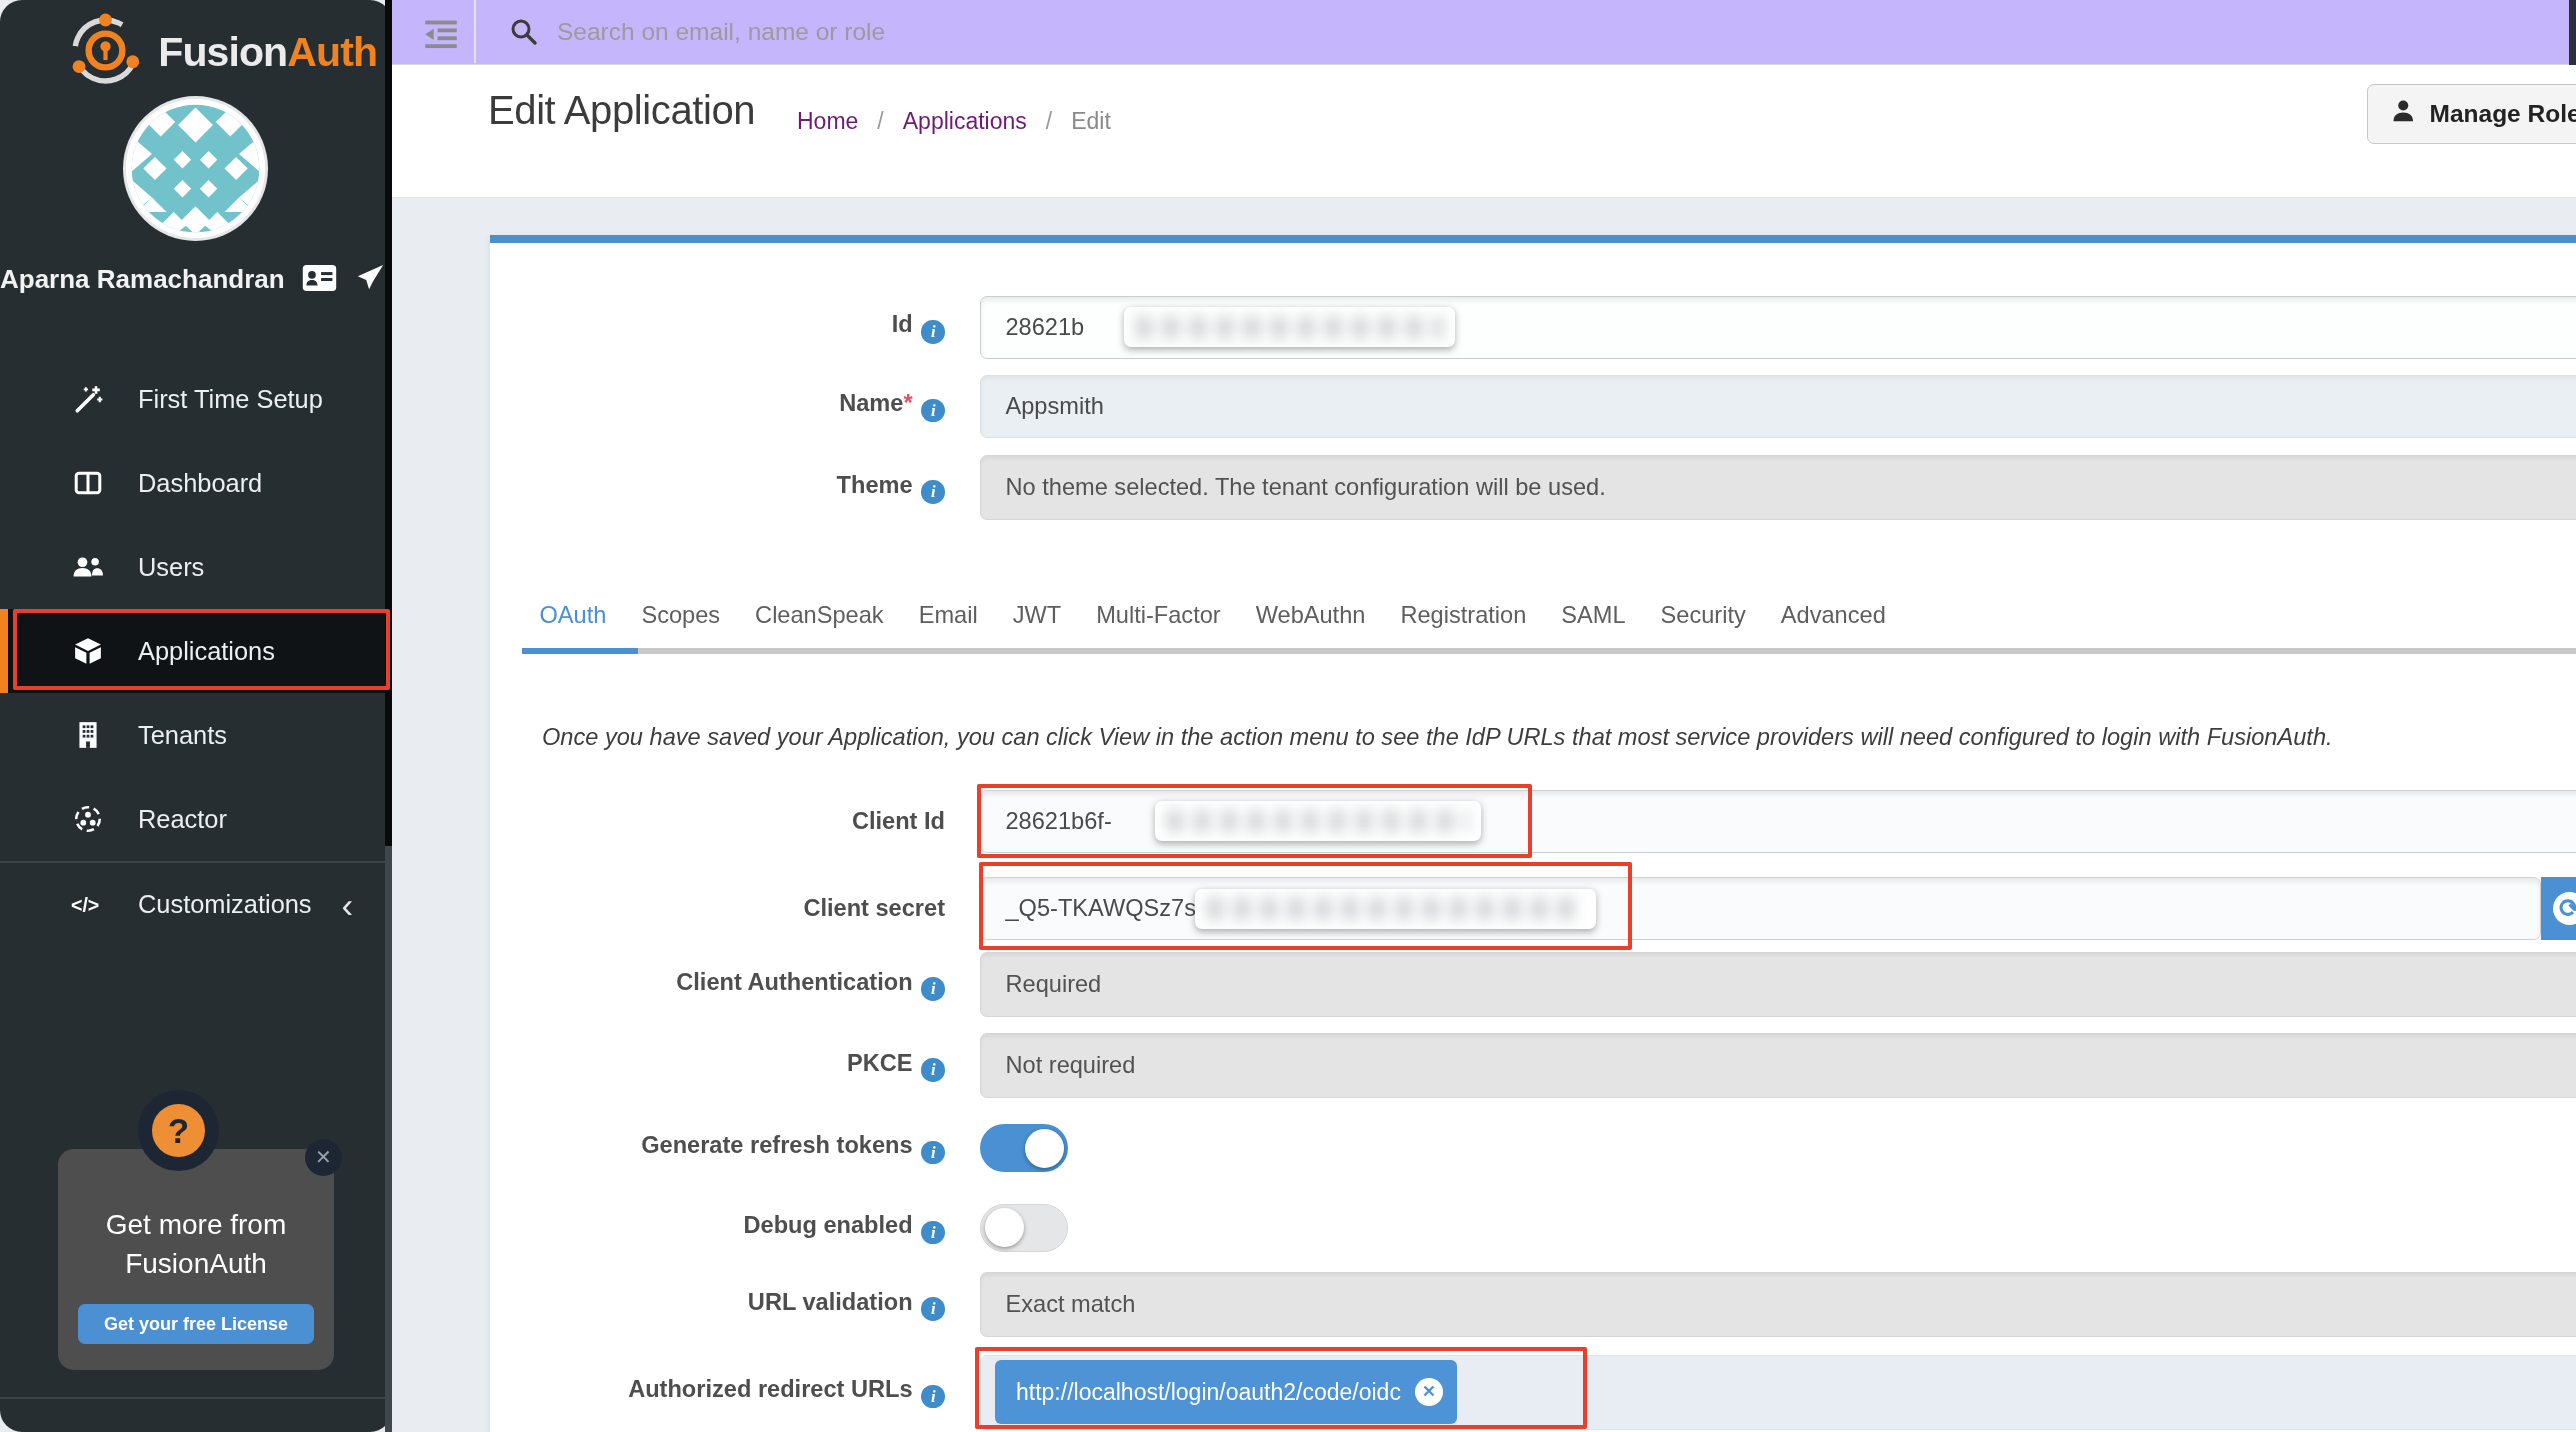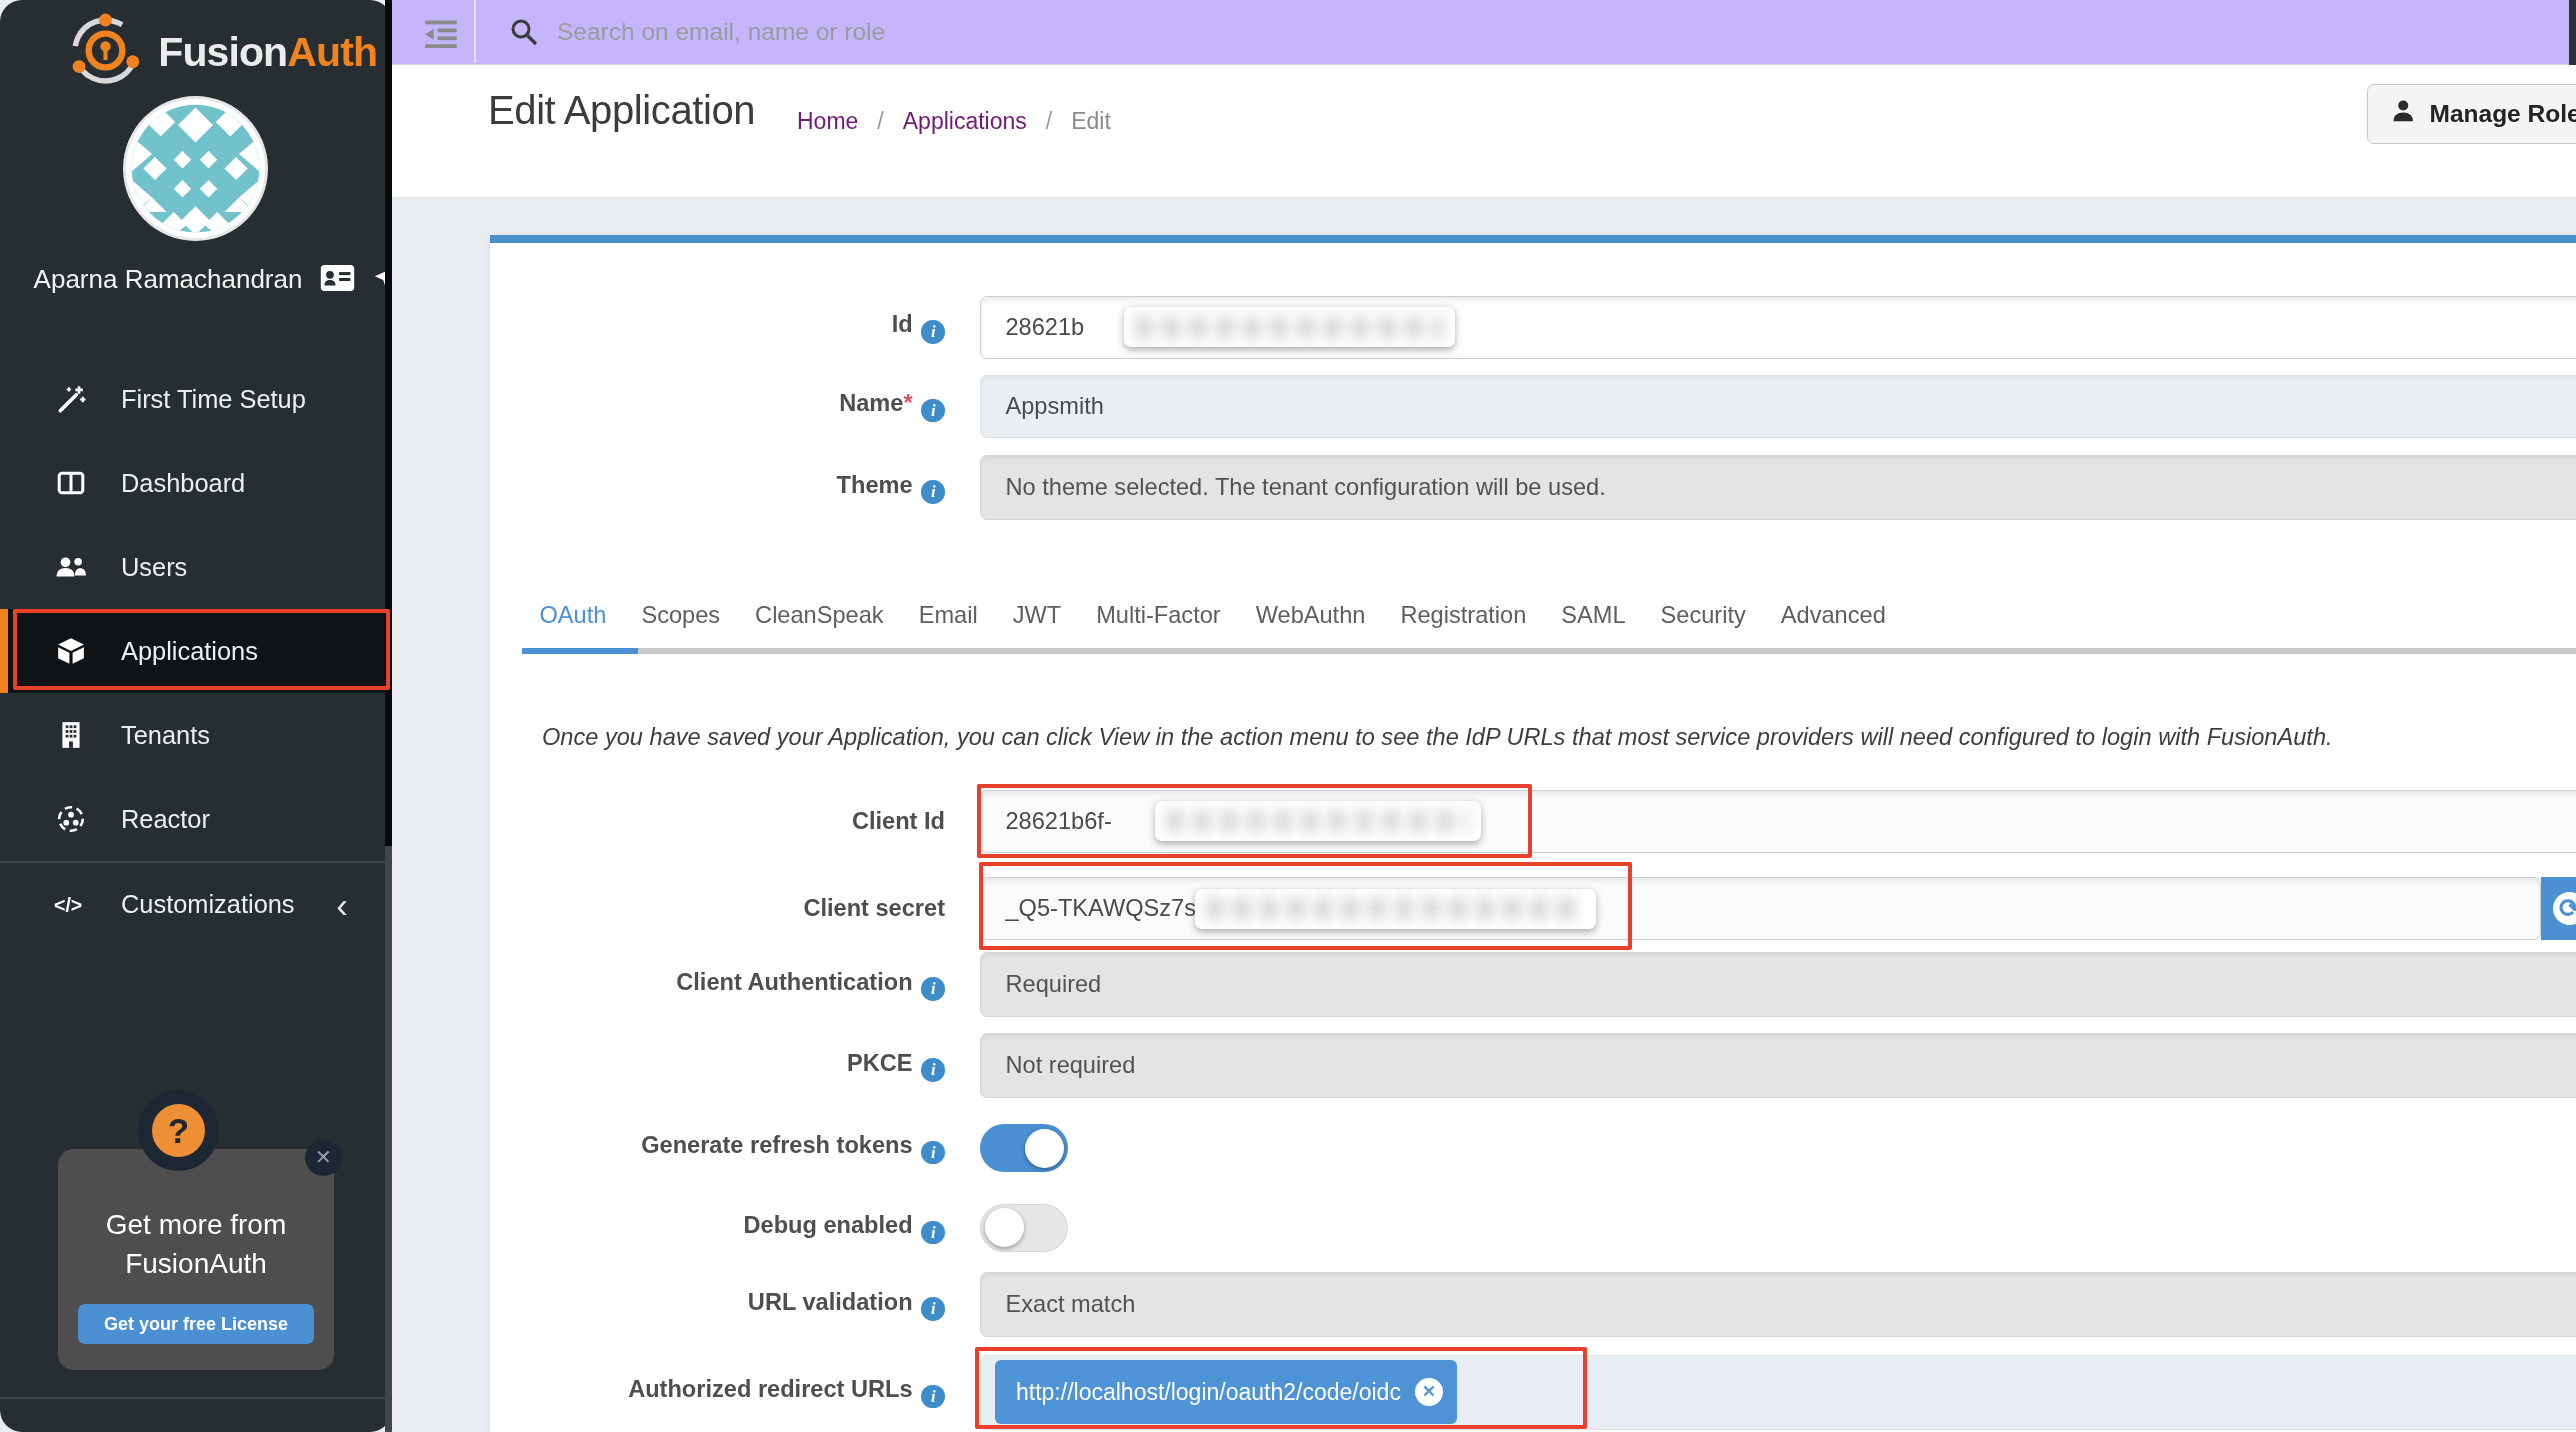--- a/index.html
+++ b/index.html
@@ -10,25 +10,25 @@
   .sidebar { position:absolute; left:0; top:0; width:392px; height:1432px; background:#272e32;border-radius:22px; }
   .sb-scroll { position:absolute; left:385px; top:0; width:7px; height:1432px; background:#3d474c; }
   .sb-thumb { position:absolute; left:0; top:0; width:7px; height:846px; background:#07090a; }
 
   .logo { position:absolute; left:65px; top:12.3px; display:flex; align-items:center; gap:12.3px; }
   .logo-text { font-size:41px; font-weight:bold; color:#ebebeb; letter-spacing:-0.9px; }
   .logo-text .accent { color:#f08220; }
 
   .avatar { position:absolute; left:123px; top:96px; width:145px; height:145px; }
 
-  .user-row { position:absolute; left:0; top:263px; width:436px; display:flex; justify-content:center; align-items:center; gap:17.5px; }
+  .user-row { position:absolute; left:0; top:263px; width:436px; display:flex; justify-content:flex-start; align-items:center; gap:17.5px;font-weight:bold; }
   .user-name { font-size:26px; color:#f2f2f2; }
 
   .nav { position:absolute; left:0; top:357px; width:385px; }
-  .nav-item { height:84px; display:flex; align-items:center; padding-left:51px; gap:30px; color:#eceff1; font-size:25.4px; cursor:pointer; position:relative; }
+  .nav-item { height:84px; display:flex; align-items:center; padding-left:68px; gap:30px; color:#eceff1; font-size:25.4px; cursor:pointer; position:relative; }
   .nav-item.active { background:#0f1316; }
   .nav-item.active::before { content:""; position:absolute; left:0; top:0; width:7.9px; height:100%; background:#f08220; }
   .nav-icon { width:40px; height:31.5px; display:flex; align-items:center; justify-content:center; flex:none; }
   .nav-divider { height:1.8px; background:#3a444b; margin:0; }
   .nav-chevron { margin-left:auto; padding-right:37px; font-size:35px; color:#e8e8e8; line-height:1; }
 
   .promo { position:absolute; left:58px; top:1149px; width:276px; height:221px; background:#4e4e4e; border-radius:15.8px; }
   .promo-help { position:absolute; left:80px; top:-59px; width:81px; height:81px; border-radius:50%; background:#1d2733; display:flex; align-items:center; justify-content:center; }
   .promo-help-inner { width:53px; height:53px; border-radius:50%; background:#ee8f35; color:#1d2733; font-size:35px; font-weight:bold; display:flex; align-items:center; justify-content:center; }
   .promo-close { position:absolute; left:247px; top:-10.5px; width:37px; height:37px; border-radius:50%; background:#1d2733; color:#9aa1a8; font-size:20px; display:flex; align-items:center; justify-content:center; cursor:pointer; }

